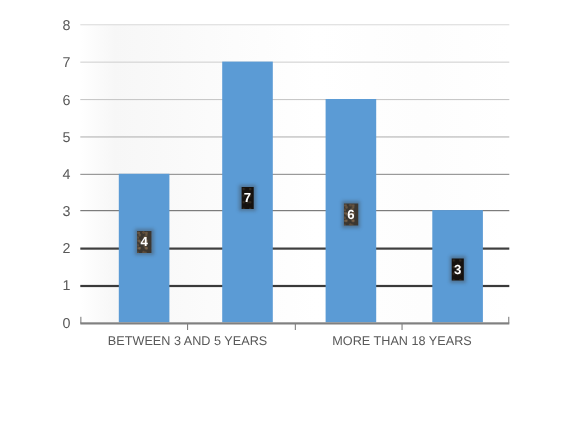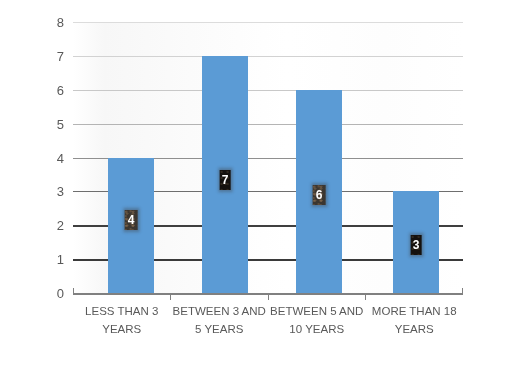--- a/index.html
+++ b/index.html
@@ -192,19 +192,17 @@
   </div>
 
   <div class="x-axis-line"></div>
   <div class="x-axis-cap" style="left:73px;"></div>
   <div class="x-axis-cap" style="left:462px;"></div>
   <div class="x-tick" style="left:170px;"></div>
   <div class="x-tick" style="left:268px;"></div>
   <div class="x-tick" style="left:365px;"></div>
 
   <div class="cat-labels">
-    <div class="cat-label">LESS THAN 3 YEARS</div>
     <div class="cat-label">BETWEEN 3 AND 5 YEARS</div>
-    <div class="cat-label">BETWEEN 5 AND 10 YEARS</div>
     <div class="cat-label">MORE THAN 18 YEARS</div>
   </div>
 
 </div>
 
 </body></html>

